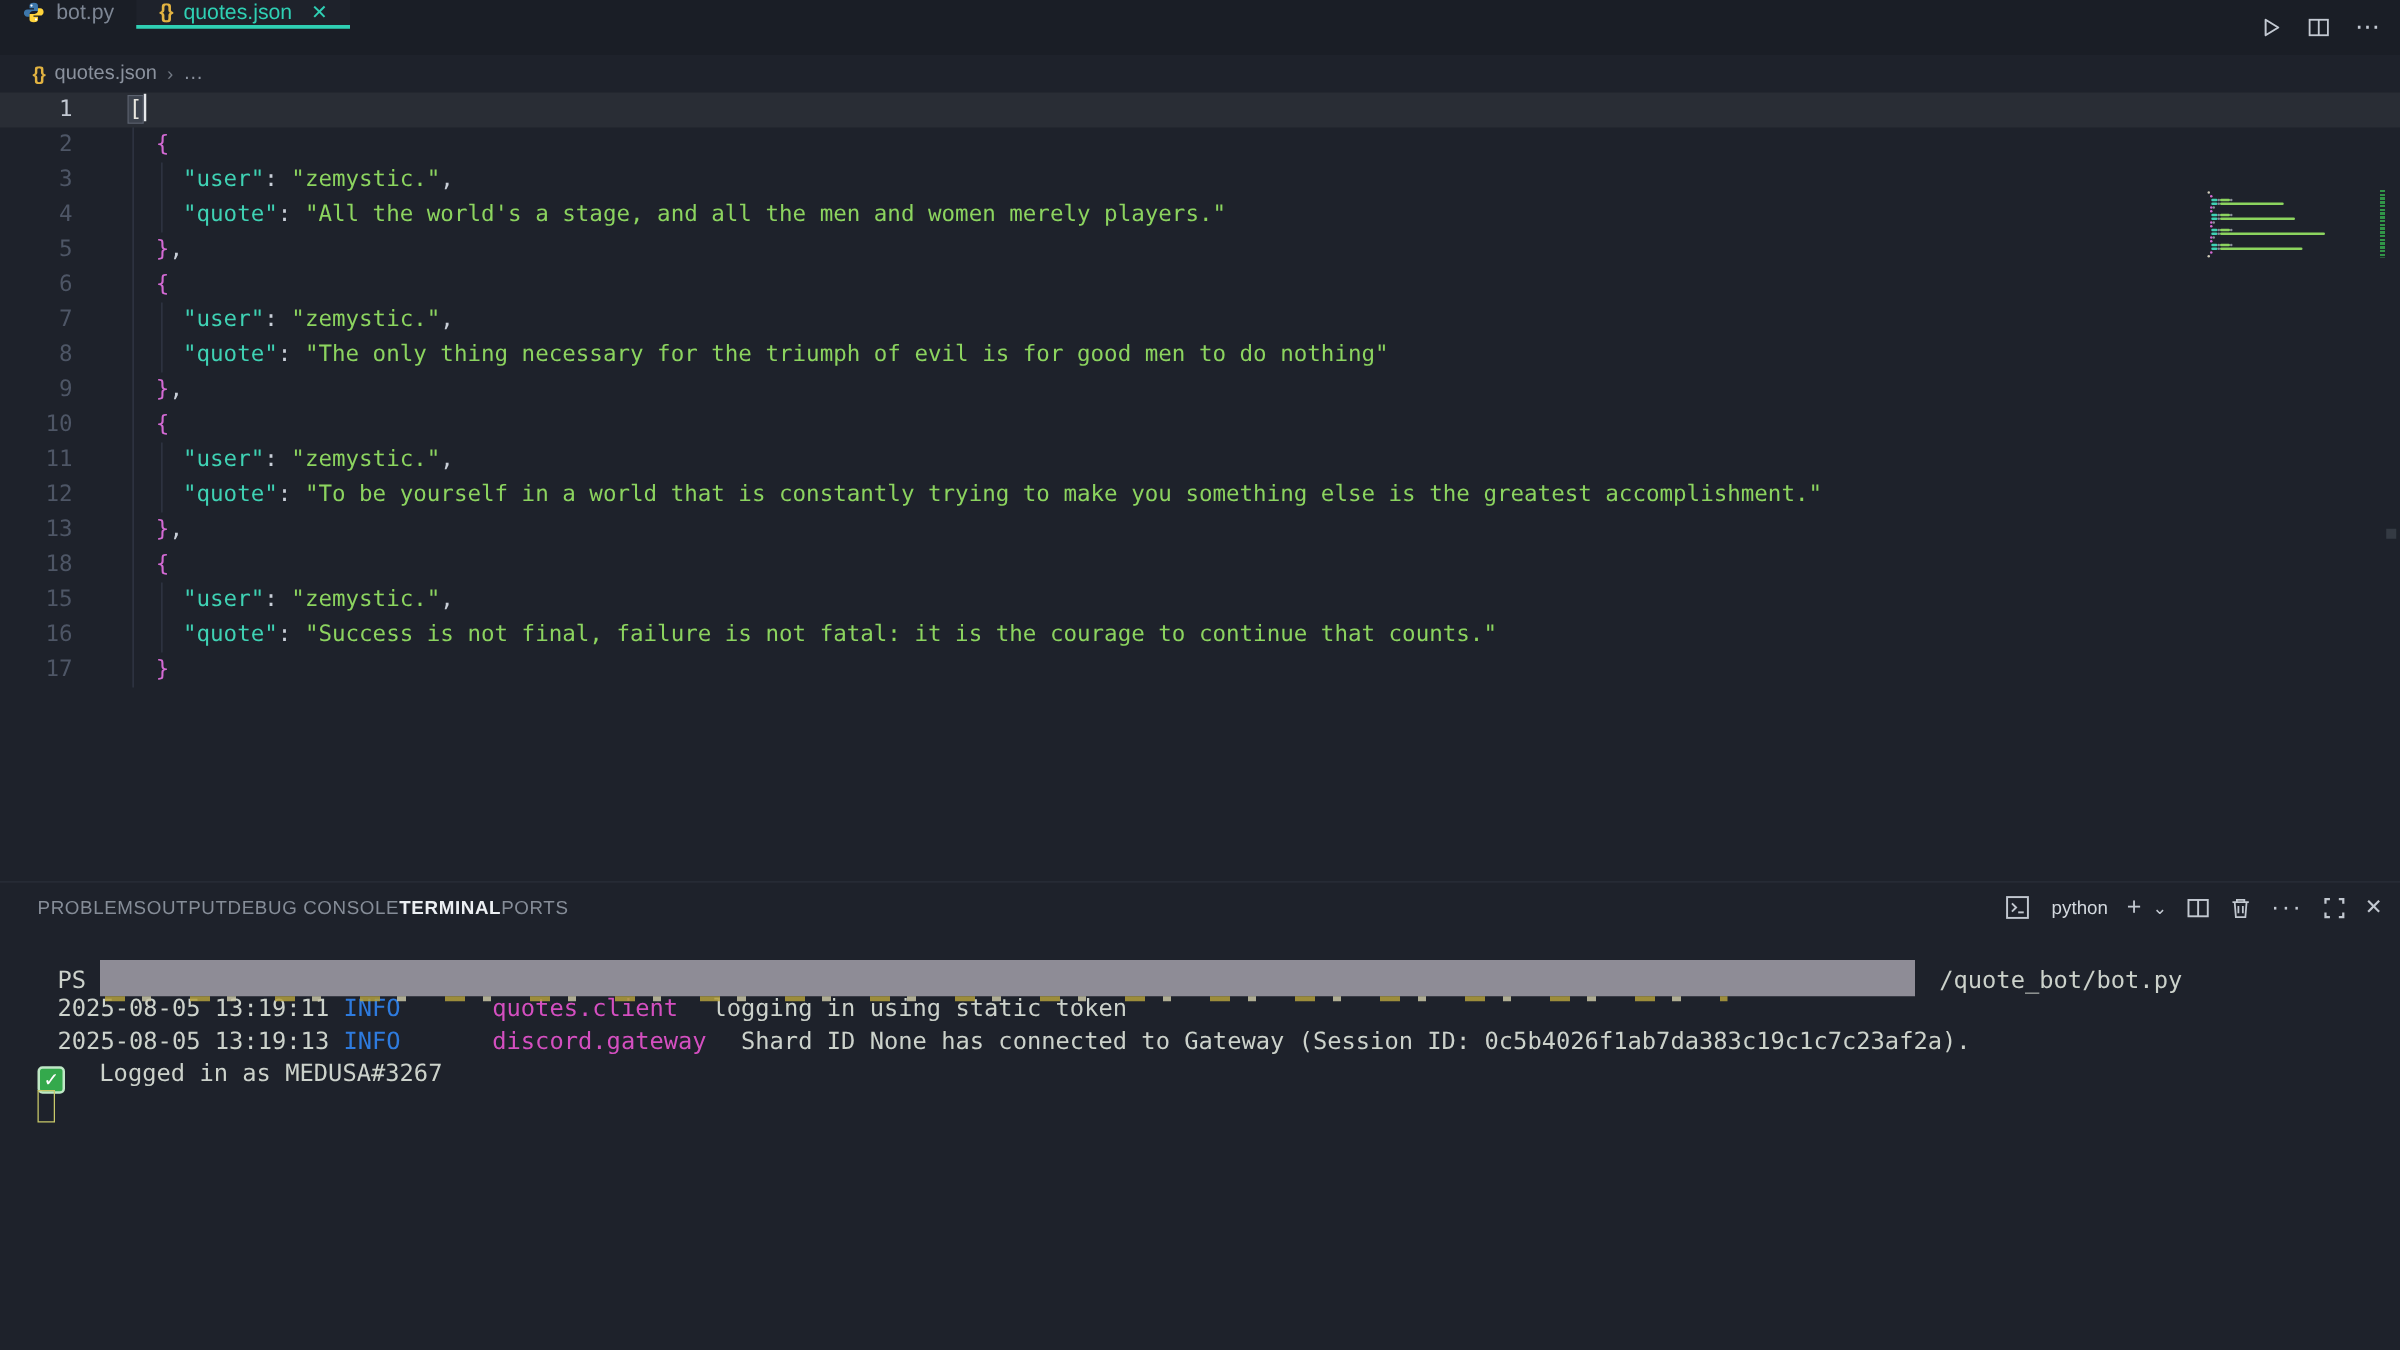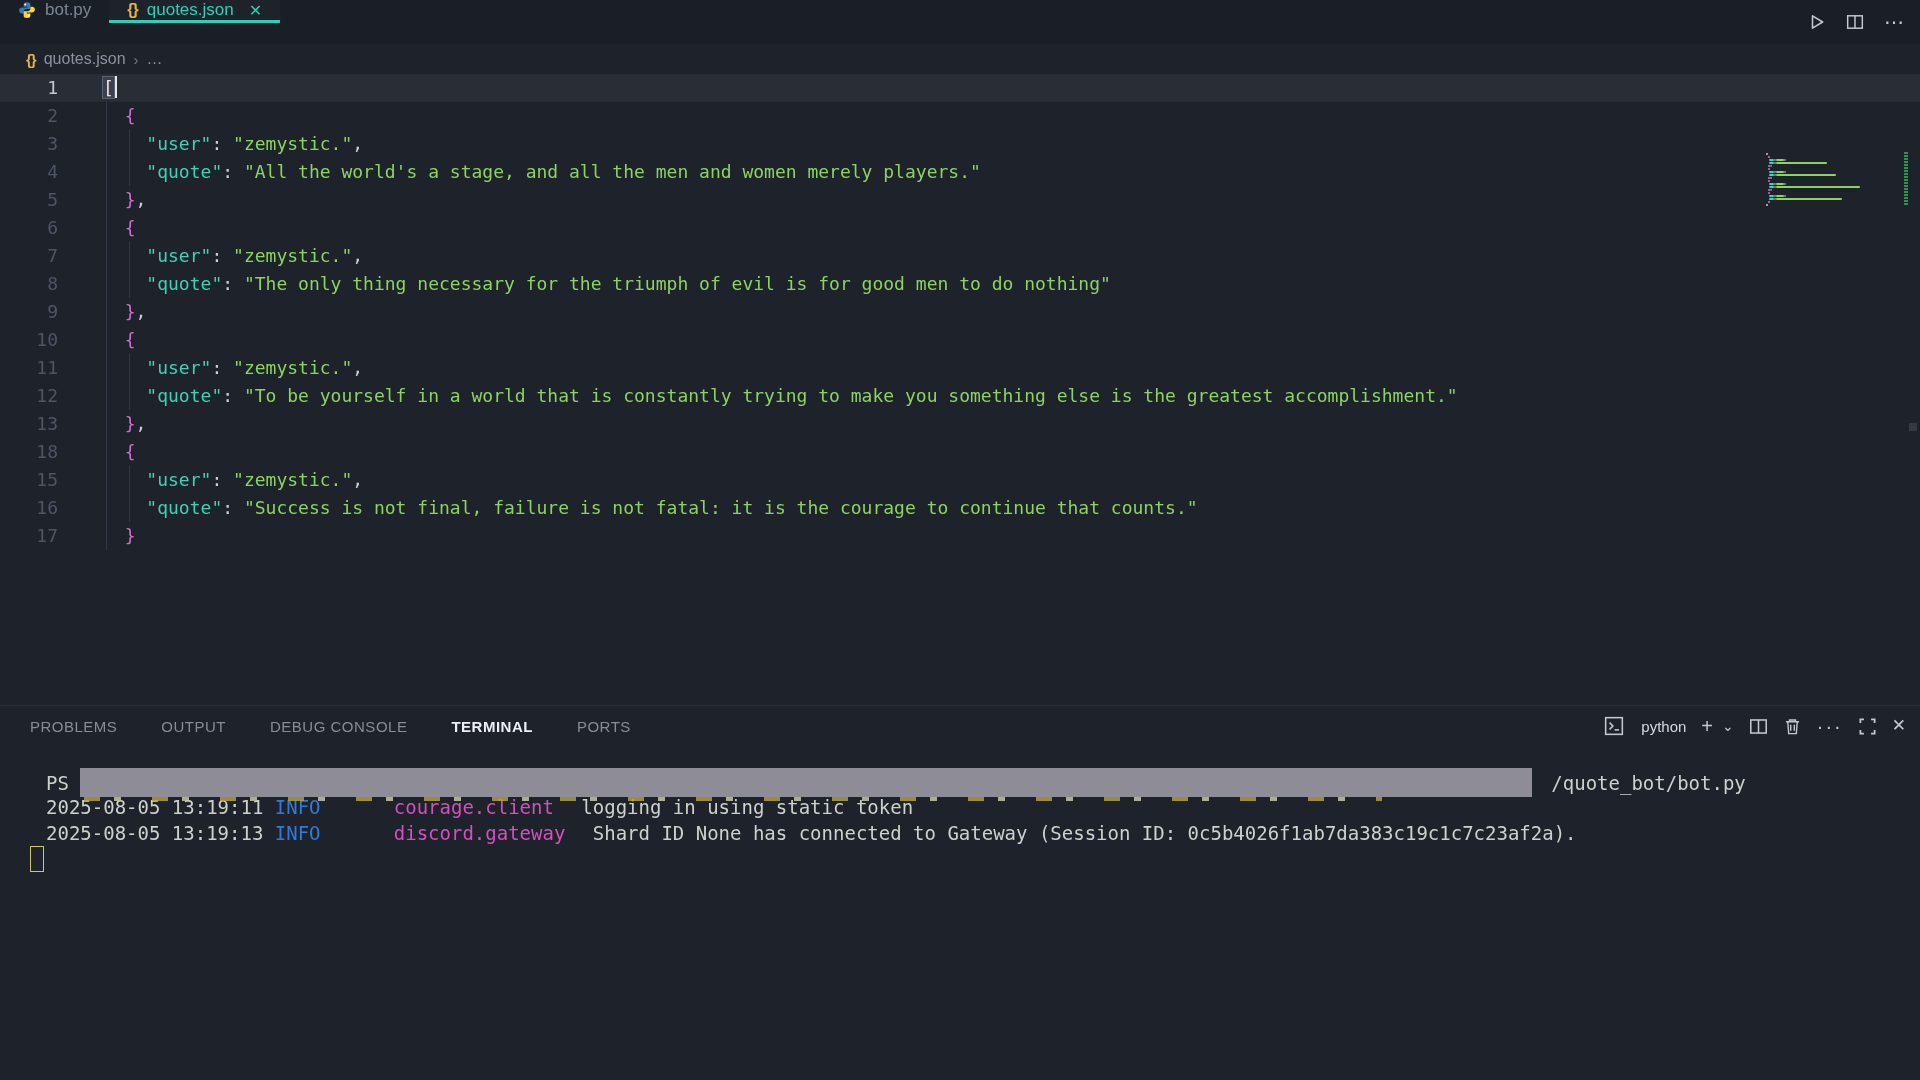--- a/index.html
+++ b/index.html
@@ -41,21 +41,21 @@
   
   .minimap{position:absolute;top:78px;right:26px;width:128px;}
   .mm-row{height:3px;display:flex;align-items:center;}
   .mm-seg{height:2px;border-radius:1px;}
   .minimap-git{position:absolute;top:78px;right:12px;width:4px;height:54px;
     background:repeating-linear-gradient(to bottom,var(--check) 0 2px,transparent 2px 3px);opacity:.85;}
   .ruler-tick{position:absolute;top:349px;right:3px;width:8px;height:8px;background:#3d444e;opacity:.7;}
   
   .panel{position:absolute;left:0;right:0;top:705px;bottom:0;background:#1e222b;border-top:1px solid #2a2f3a;}
   .panel-header{height:40px;display:flex;align-items:center;justify-content:space-between;padding:0 14px 0 30px;}
-  .panel-tabs{display:flex;gap:44px;font-size:15px;letter-spacing:.5px;color:#868d98;}
+  .panel-tabs{display:flex;font-size:15px;letter-spacing:.5px;color:#868d98;}
   .panel-tab{cursor:pointer;padding:4px 0;}
   .panel-tab.active{color:#eceff3;font-weight:bold;}
   .panel-controls{display:flex;align-items:center;gap:15px;color:#c2c8d0;text-align:center;}
   .panel-controls svg{display:block;}
   .shell-label{font-size:15px;color:#d4d9df;margin-left:2px;}
   .glyph-btn{font-size:20px;line-height:20px;color:#c2c8d0;}
   .chev{font-size:14px;margin-left:-6px;}
   
   .terminal{padding:22px 0 0 30px;font-family:"DejaVu Sans Mono",monospace;font-size:19px;line-height:26px;}
   .term-line{white-space:pre;height:26px;}
@@ -272,17 +272,18 @@
       <span>
         <svg width="19" height="19" viewBox="0 0 16 16">
             <path d="M2 5V2h3M11 2h3v3M14 11v3h-3M5 14H2v-3" fill="none" stroke="#c2c8d0" stroke-width="1.5"></path>
           </svg>
       </span>
       <span class="glyph-btn" style="font-size:17px">✕</span>
     </div>
   </div>
   <div class="terminal" id="terminal">
       <div class="term-line"><span class="t-fg">PS </span><span class="redact"></span><span class="t-fg">/quote_bot/bot.py</span></div>
-      <div class="term-line"><span class="t-fg">2025-08-05 13:19:11 </span><span class="t-info">INFO</span><span class="t-fg">     </span><span class="t-mag">courage.client</span><span class="t-fg"> logging in using static token</span></div>
+      <div class="term-line"><span class="t-fg">2025-08-05 13:19:11 </span><span class="t-info">INFO</span><span class="t-fg">     </span><span class="t-mag">quotes.client</span><span class="t-fg"> logging in using static token</span></div>
       <div class="term-line"><span class="t-fg">2025-08-05 13:19:13 </span><span class="t-info">INFO</span><span class="t-fg">     </span><span class="t-mag">discord.gateway</span><span class="t-fg"> Shard ID None has connected to Gateway (Session ID: 0c5b4026f1ab7da383c19c1c7c23af2a).</span></div>
+      <div class="term-line"><span class="check">✓</span><span class="t-fg"> Logged in as MEDUSA#3267</span></div>
       <div class="term-line"><span class="term-cursor"></span></div>
     </div>
 </div>
 
 </body></html>

